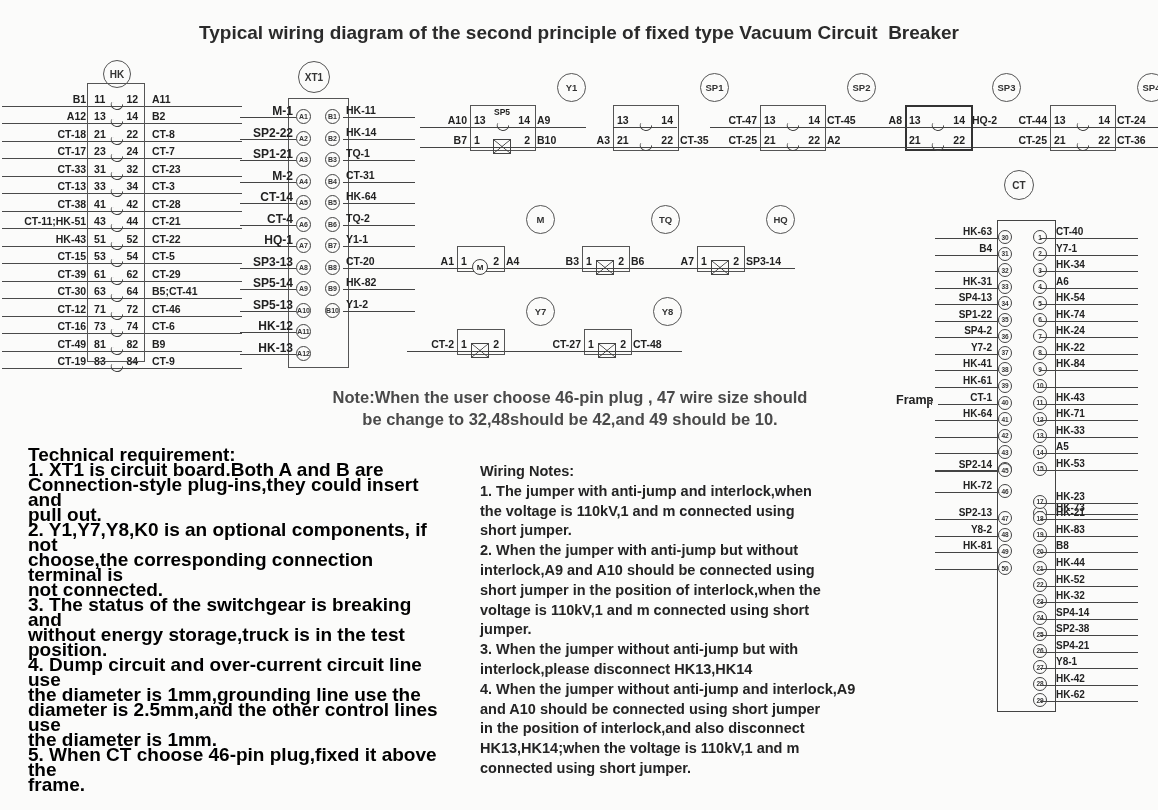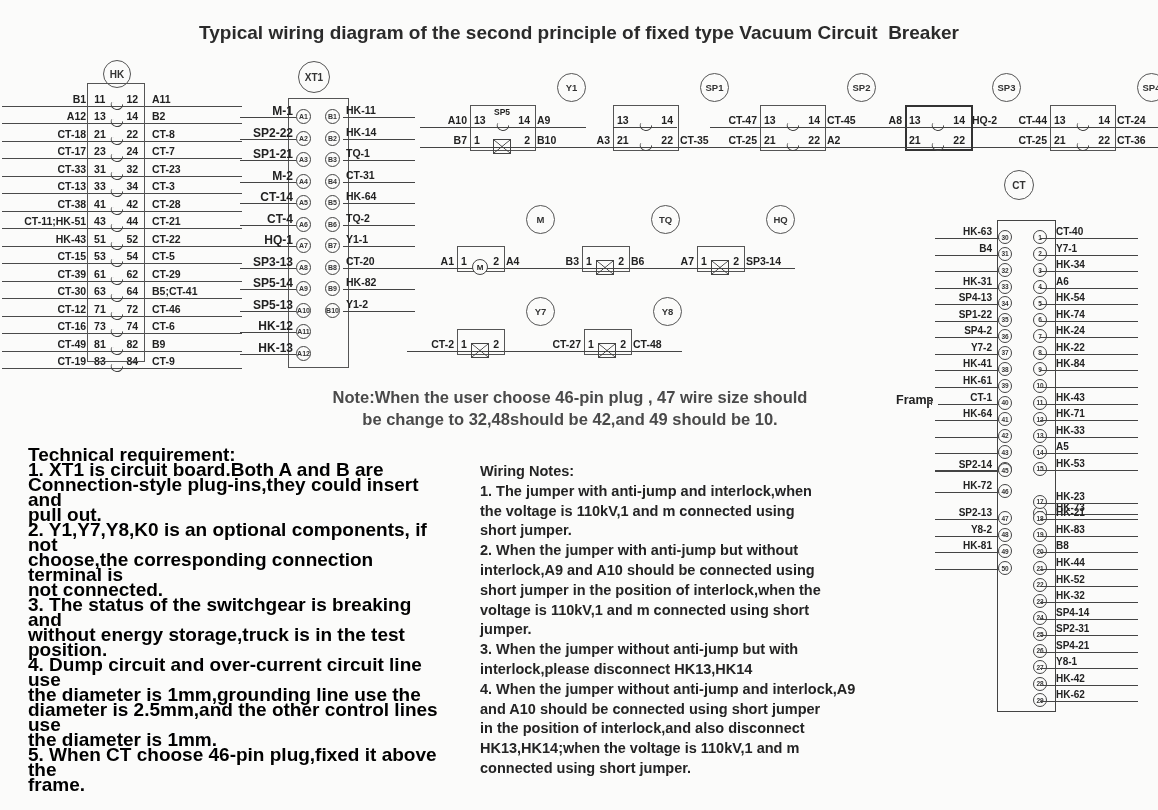--- a/index.html
+++ b/index.html
@@ -767,21 +767,21 @@
       <span class="ct-rlbl">HK-32</span>
     </div>
     <div class="ct-rrow" style="top: 443.65px;">
       <span class="pc">24</span>
       <span class="wire-r"></span>
       <span class="ct-rlbl">SP4-14</span>
     </div>
     <div class="ct-rrow" style="top: 460.2px;">
       <span class="pc">25</span>
       <span class="wire-r"></span>
-      <span class="ct-rlbl">SP2-31</span>
+      <span class="ct-rlbl">SP2-38</span>
     </div>
     <div class="ct-rrow" style="top: 476.75px;">
       <span class="pc">26</span>
       <span class="wire-r"></span>
       <span class="ct-rlbl">SP4-21</span>
     </div>
     <div class="ct-rrow" style="top: 493.3px;">
       <span class="pc">27</span>
       <span class="wire-r"></span>
       <span class="ct-rlbl">Y8-1</span>

